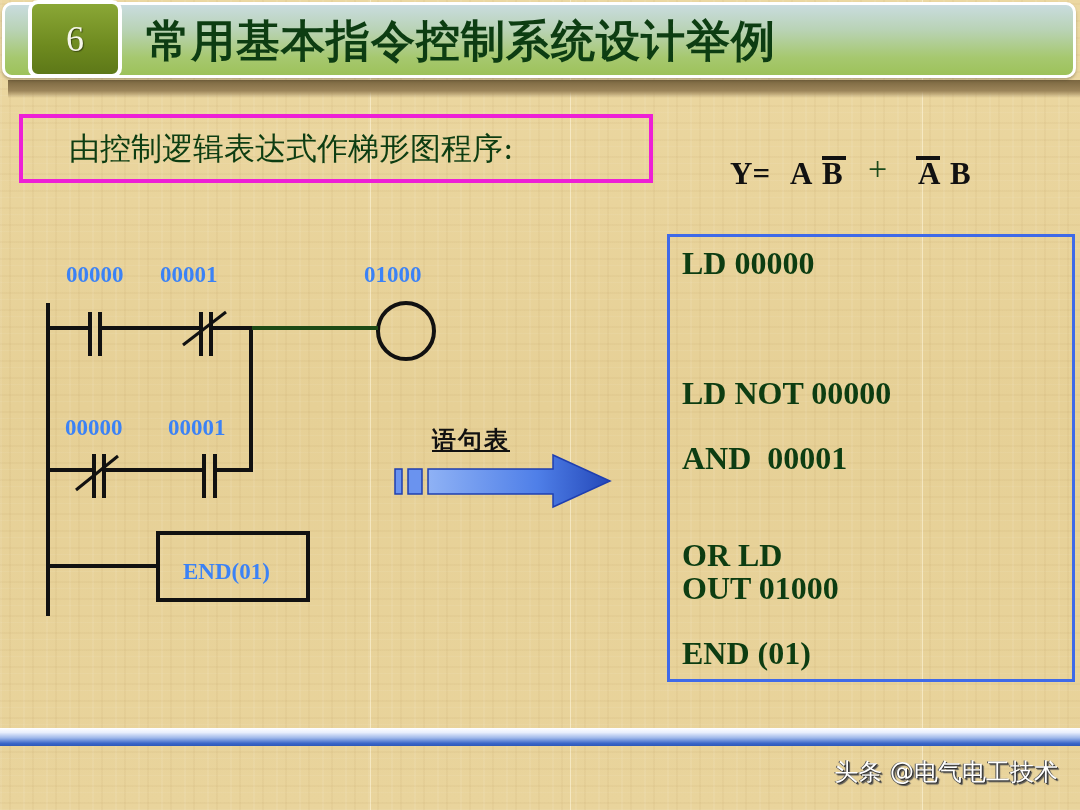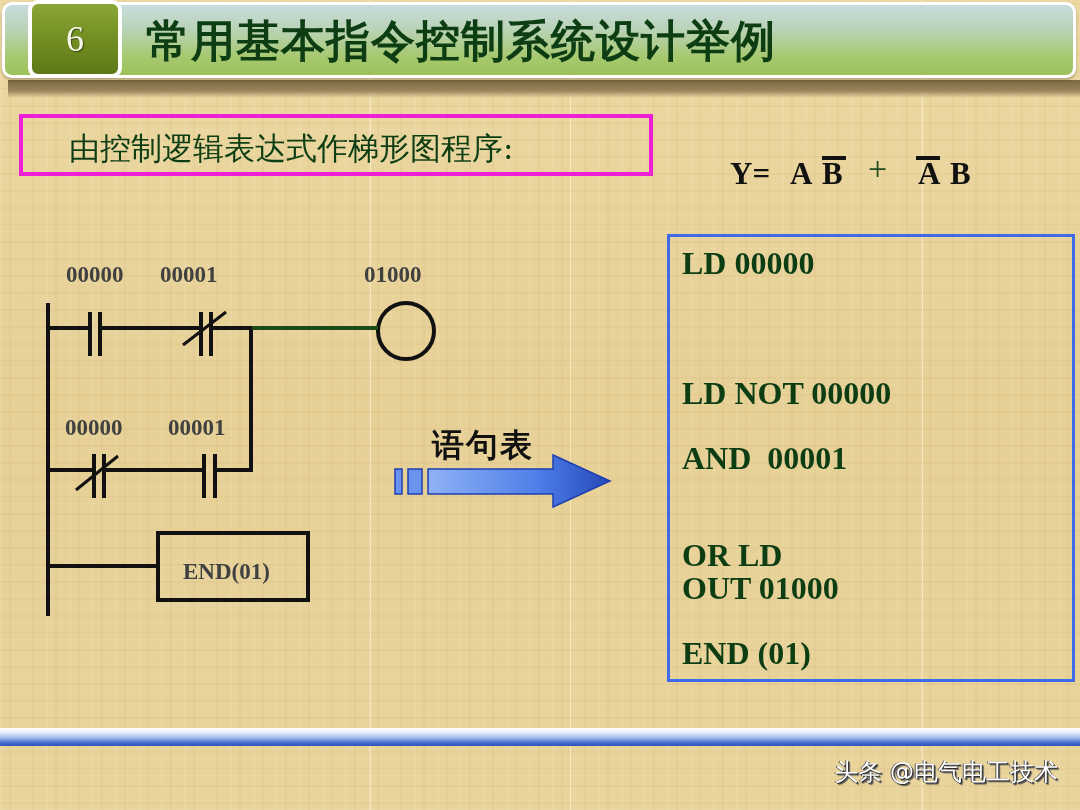--- a/index.html
+++ b/index.html
@@ -28,36 +28,36 @@
     display:flex; align-items:center; justify-content:center;
   }
   .num-box span { color:#f6f6ea; font-size:36px; font-family:"Liberation Serif", serif; text-shadow:1px 1px 1px #3b4a10; }
   .title {
     position:absolute; left:146px; top:12px; font-size:44px; font-weight:bold; color:#0d3d12;
     font-family:"DejaVu Sans", sans-serif; letter-spacing:1px;
   }
 
   
   .sub-box {
-    position:absolute; left:19px; top:114px; width:634px; height:62px; box-sizing:border-box;
+    position:absolute; left:19px; top:114px; width:634px; height:69px; box-sizing:border-box;
     border:4px solid #ee1fd6;
   }
   .sub-box span { position:absolute; left:46px; top:10px; font-size:31px; color:#0d3d12; font-family:"DejaVu Serif", serif; }
 
   
   .formula { position:absolute; left:730px; top:156px; font-size:31px; font-weight:bold; color:#111; font-family:"Liberation Serif", serif; }
   .formula .bar { position:absolute; height:4px; background:#111; }
   .formula .plus { position:absolute; color:#1b4a1b; font-weight:normal; font-size:34px; }
 
   
-  .lbl { position:absolute; font-size:23px; font-weight:bold; color:#404040; font-family:"Liberation Serif", serif; }
+  .lbl { position:absolute; font-size:23px; font-weight:bold; color:#3b82f6; font-family:"Liberation Serif", serif; }
   .ladder-svg { position:absolute; left:0; top:0; }
 
   
-  .arrow-lbl { position:absolute; left:432px; top:424px; font-size:32px; font-weight:bold; color:#111; font-family:"DejaVu Serif", serif; letter-spacing:2px; }
+  .arrow-lbl { position:absolute; left:432px; top:424px; font-size:24px; font-weight:bold; color:#111; font-family:"DejaVu Serif", serif; letter-spacing:2px;text-decoration:underline; }
 
   
   .stmt-box {
     position:absolute; left:667px; top:234px; width:408px; height:448px; box-sizing:border-box;
     border:3px solid #3f6ae8;
   }
   .stmt { position:absolute; left:12px; font-size:32px; font-weight:bold; color:#0d3d12; font-family:"Liberation Serif", serif; white-space:pre; }
 
   
   .stripe {

